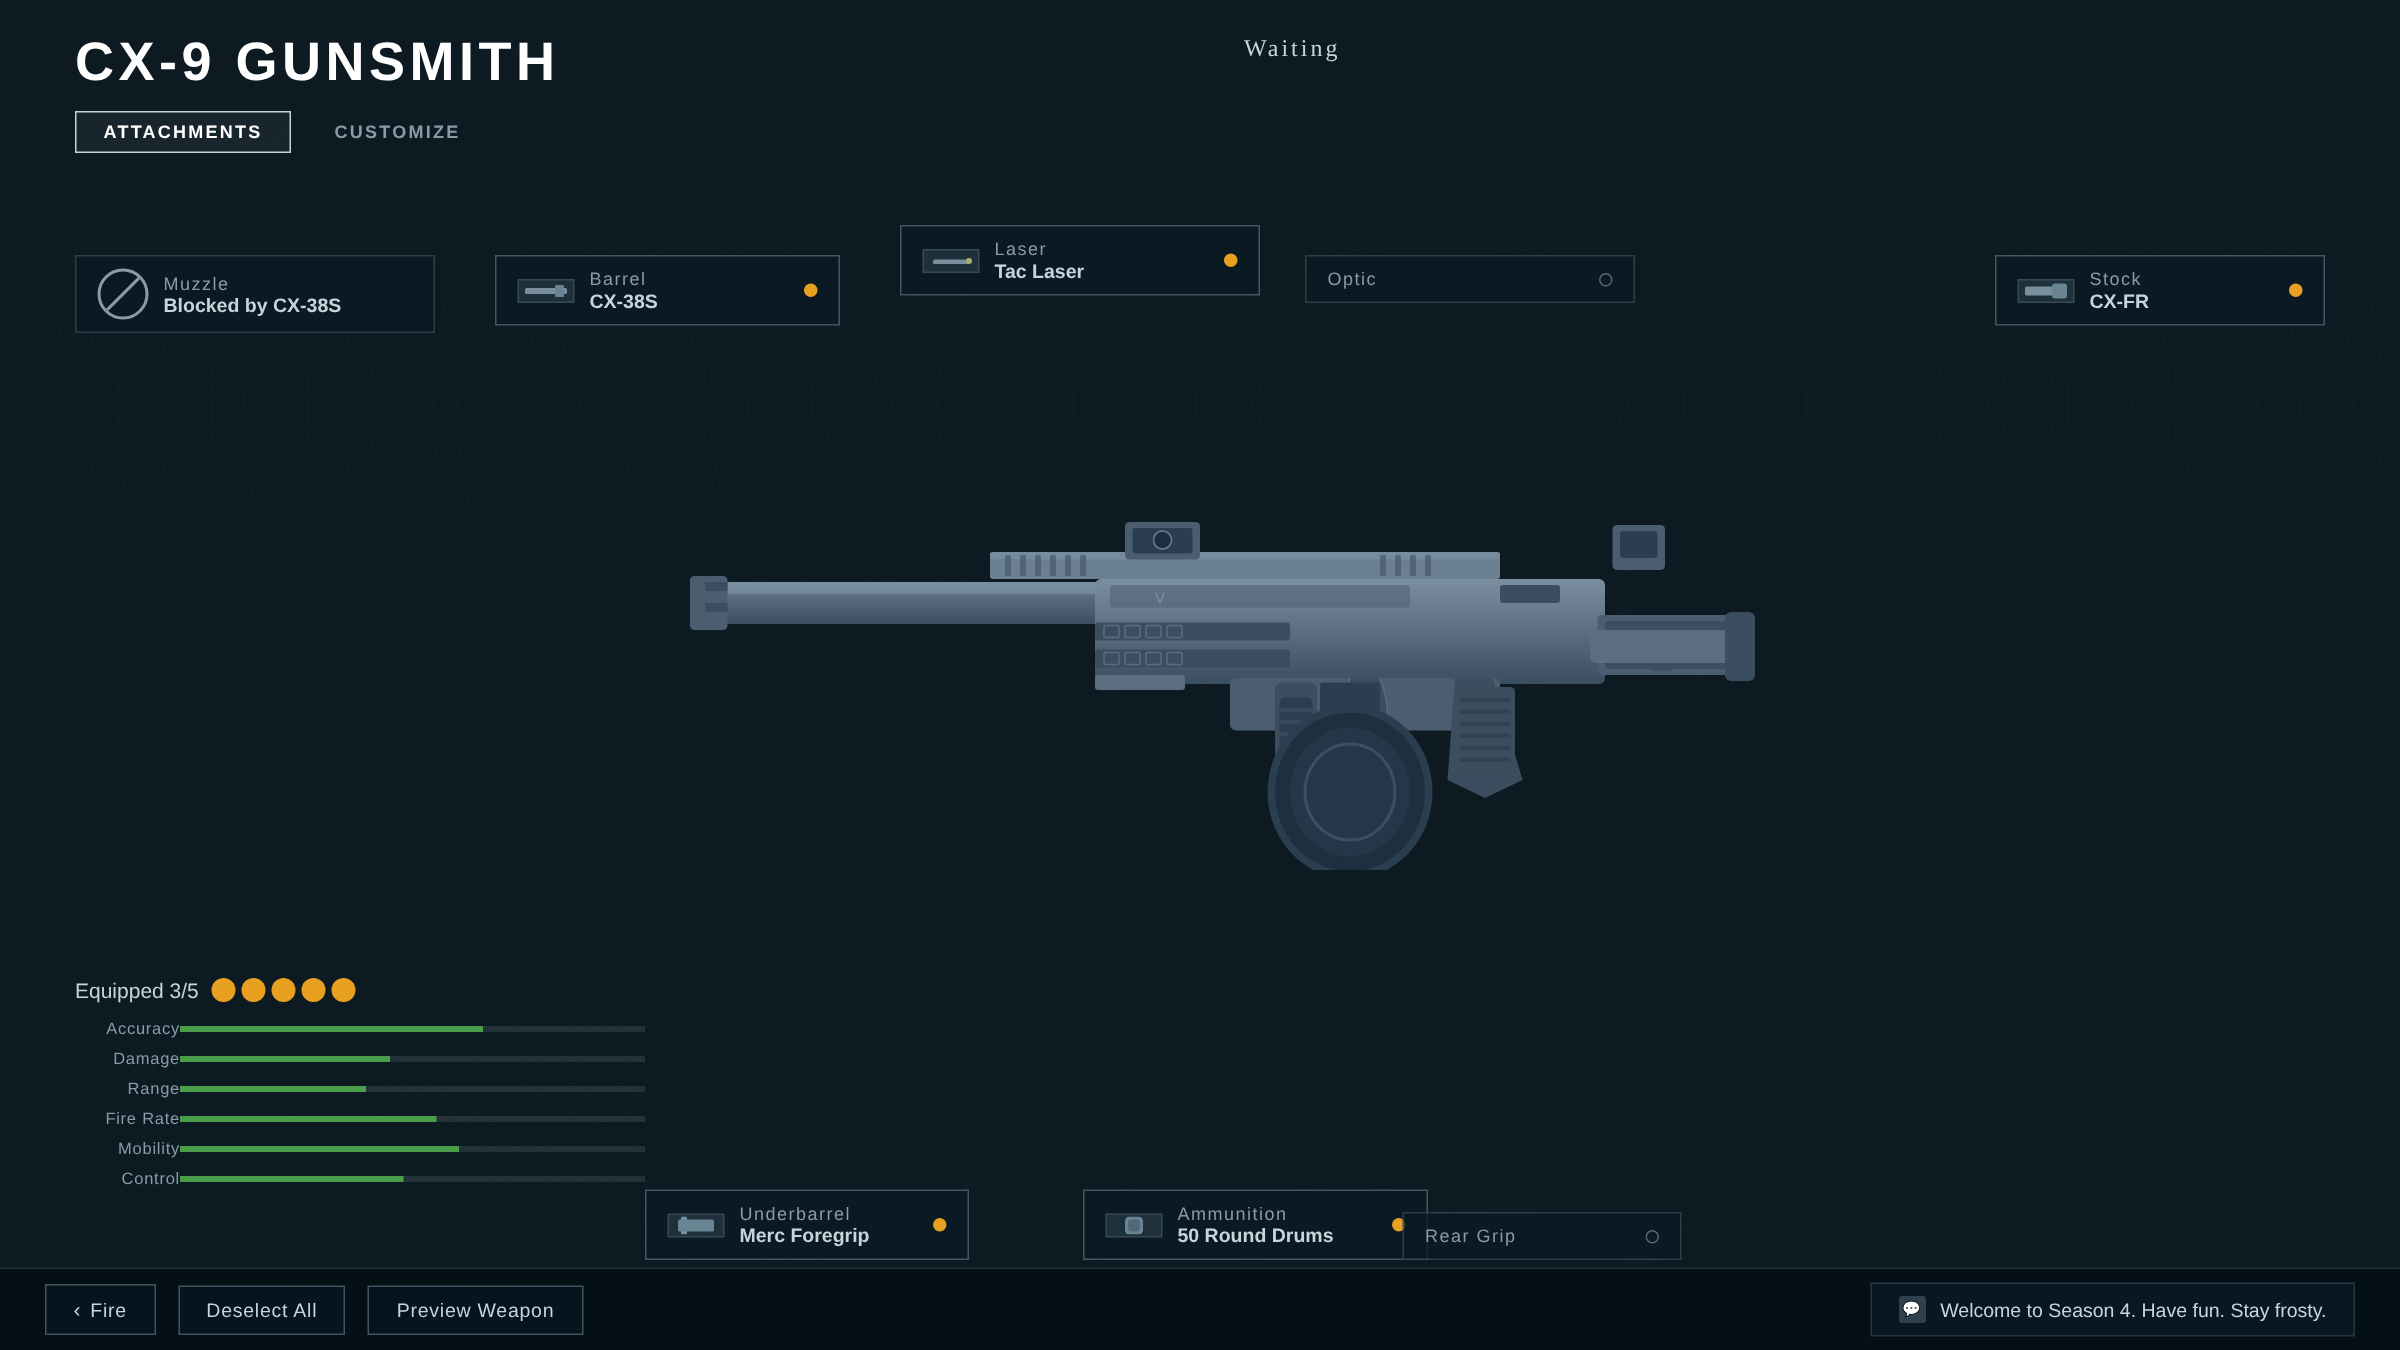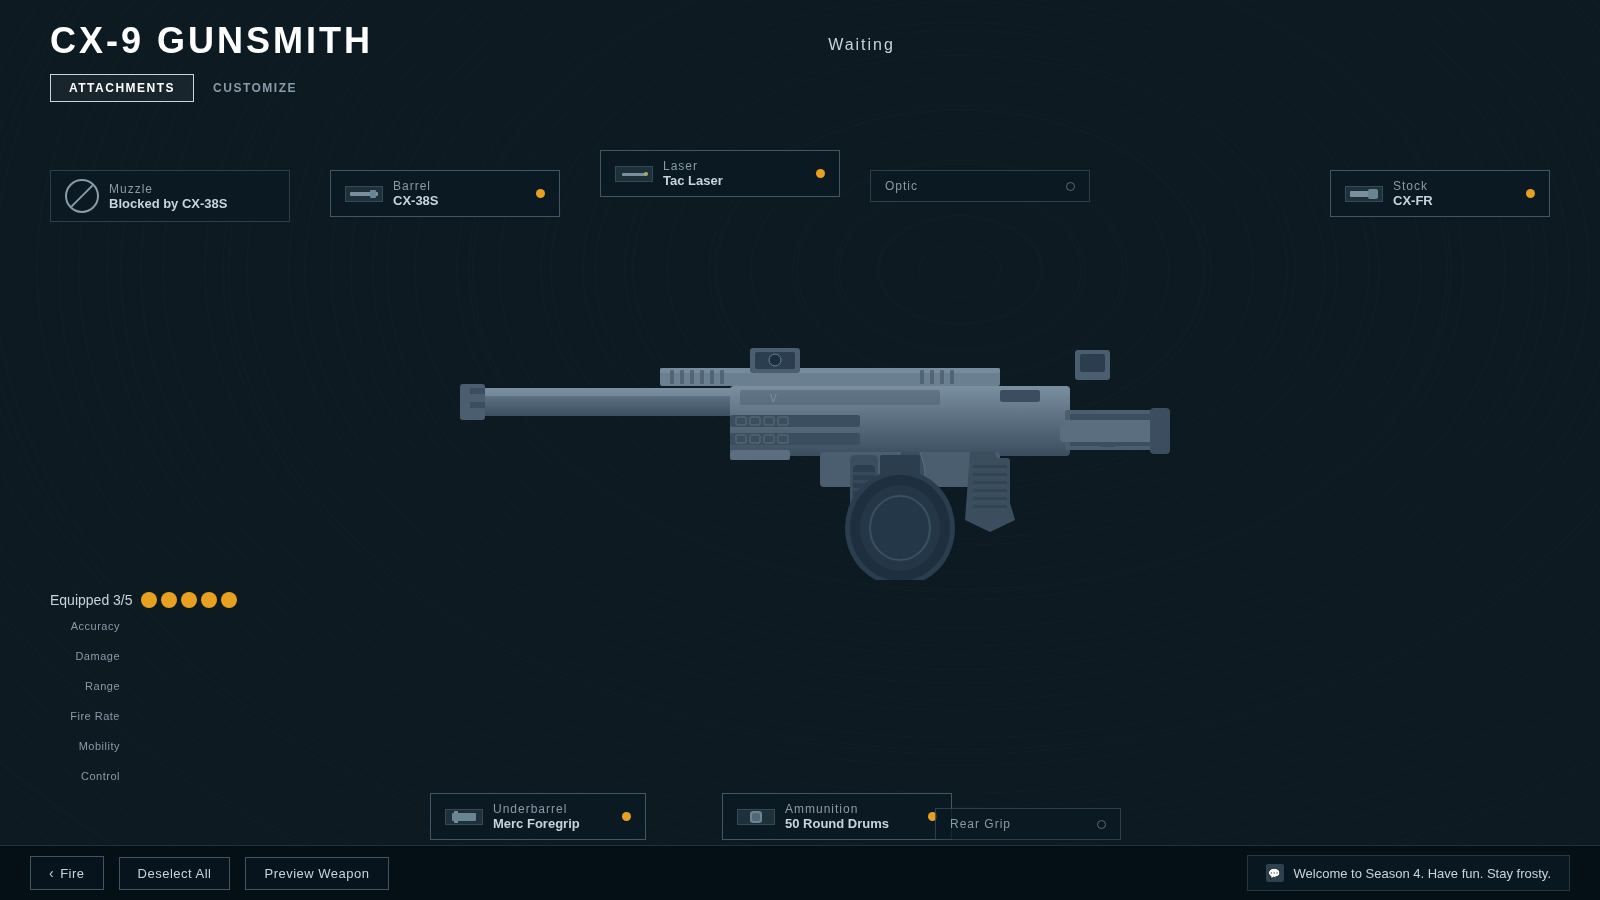--- a/index.html
+++ b/index.html
@@ -53,20 +53,21 @@
     .gun-title {
       font-size: 36px;
       font-weight: 700;
       color: #ffffff;
       letter-spacing: 3px;
       text-transform: uppercase;
     }
 
     .tabs {
       display: flex;
+      gap: 10px;
       text-align: right;
     }
 
     .tab {
       padding: 6px 18px;
       font-size: 12px;
       font-weight: 700;
       letter-spacing: 1.5px;
       text-transform: uppercase;
       cursor: pointer;
@@ -81,22 +82,23 @@
 
     .tab.inactive {
       color: #8a9ba8;
       border: 1px solid transparent;
     }
 
     .waiting-status {
       font-size: 16px;
       color: #c8d4dc;
       letter-spacing: 2px;
-      margin-top: 16px;
+      margin-top: 4px;
       text-align: center;
+      font-family: Liberation Serif, serif;
     }
 
     
     .attachment-slot {
       position: absolute;
       background: rgba(10, 25, 35, 0.75);
       border: 1px solid rgba(150, 180, 200, 0.25);
       display: flex;
       align-items: center;
       gap: 10px;
@@ -210,23 +212,22 @@
 
     .eq-dot {
       width: 16px;
       height: 16px;
       border-radius: 50%;
       background: #e8a020;
     }
 
     .stat-row {
       display: flex;
+      align-items: center;
       margin-bottom: 8px;
-      gap: 10px;
-      flex-direction: column;
     }
 
     .stat-name {
       font-size: 11px;
       color: #8a9ba8;
       width: 70px;
       text-align: right;
       letter-spacing: 0.5px;
     }
 

